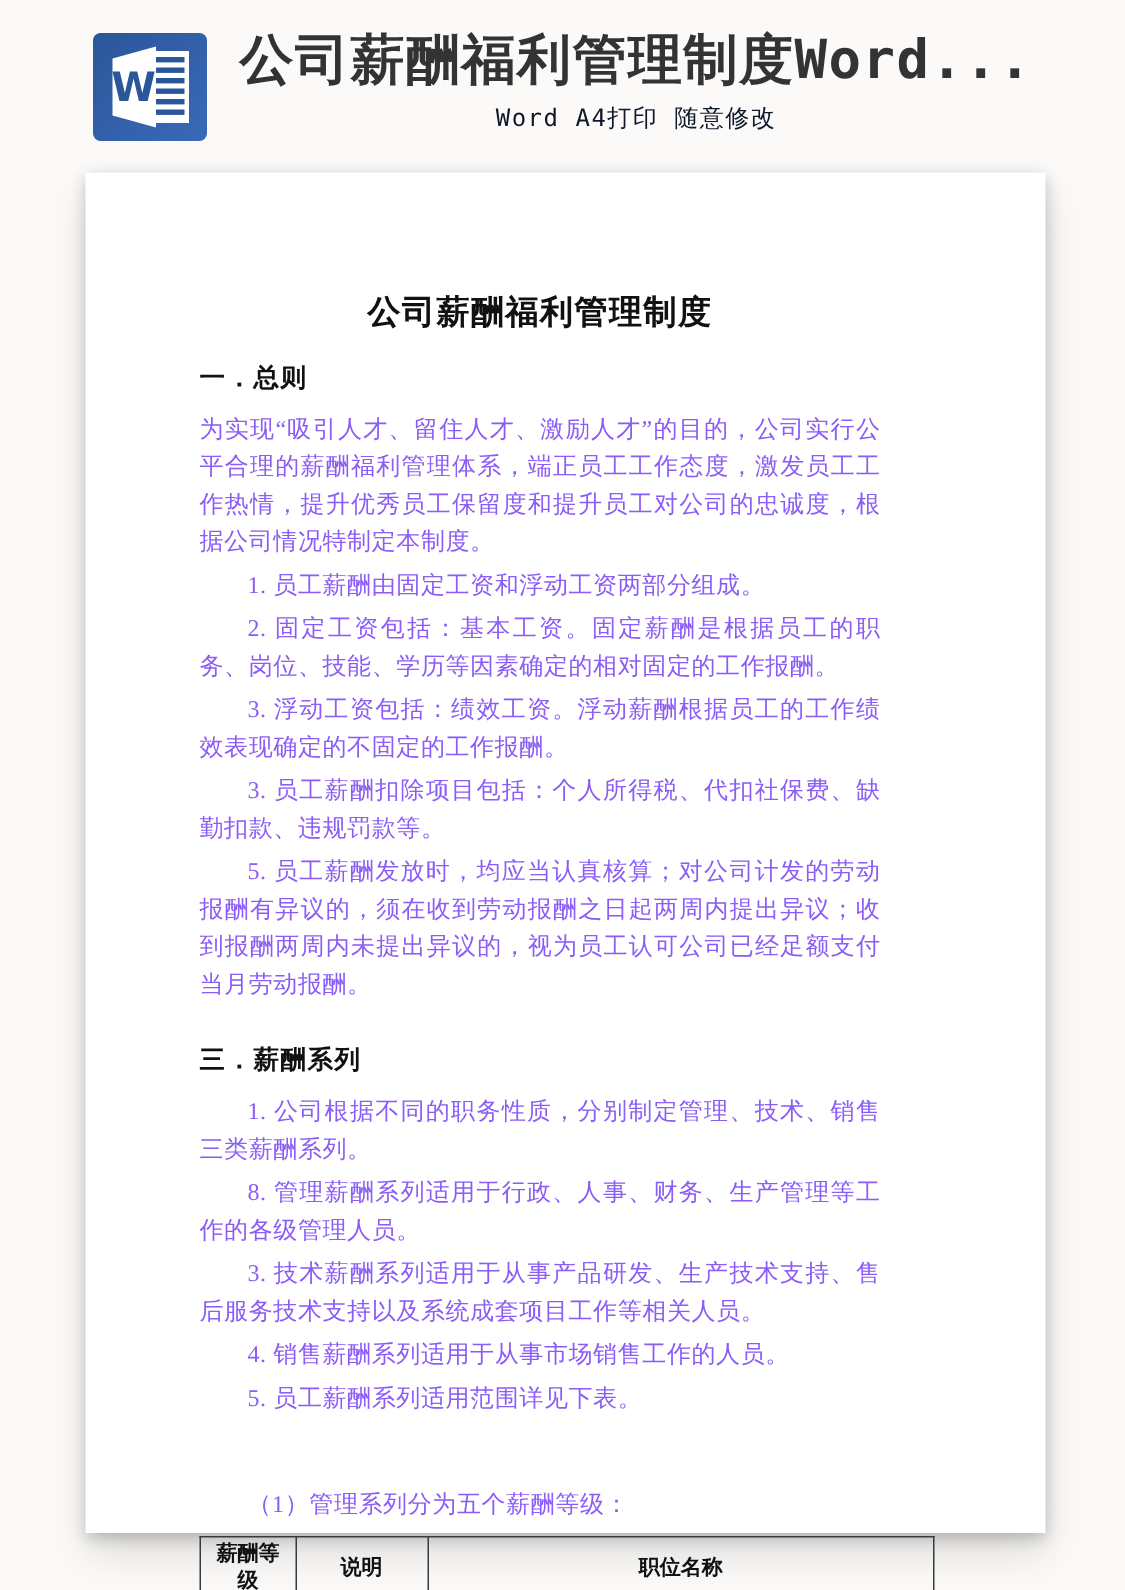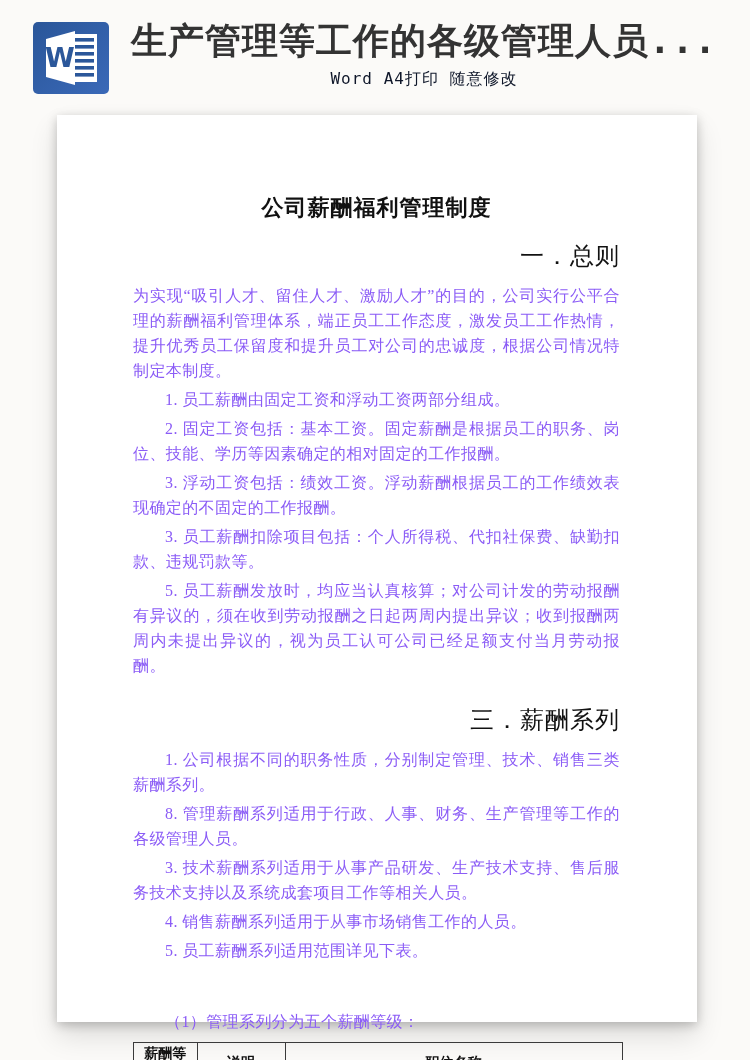--- a/index.html
+++ b/index.html
@@ -52,40 +52,39 @@
 
   
   .page {
     position: absolute;
     left: 57px;
     top: 115px;
     width: 640px;
     height: 907px;
     background: #ffffff;
     box-shadow: 0 3px 10px rgba(0,0,0,0.22), 0 14px 26px rgba(0,0,0,0.12);
-    padding: 78px 77px 0 76px;
+    padding: 78px 110px 0 76px;
     color: #1c1c1c;
   }
   .doc-title {
     text-align: center;
     font-size: 22px;
     font-weight: bold;
     letter-spacing: 1px;
     line-height: 30px;
     margin-bottom: 17px;
     color: #111;
   }
   .sec-heading {
     font-family: "Liberation Sans", "DejaVu Sans", sans-serif;
-    font-size: 24px;
-    font-weight: normal;
+    font-size: 17px;
+    font-weight: bold;
     color: #111;
     margin: 26px 0 11px 0;
     letter-spacing: 1px;
-    text-align: right;
   }
   .sec-heading.first { margin-top: 0; }
   .doc-p {
     font-size: 16px;
     line-height: 25px;
     margin-bottom: 4px;
     text-align: justify;
     letter-spacing: 0.4px;
     color: #8b5cf6;
   }
@@ -134,21 +133,21 @@
         <rect x="39" y="30" width="22" height="3.6"></rect>
         <rect x="39" y="37" width="22" height="3.6"></rect>
         <rect x="39" y="44" width="22" height="3.6"></rect>
         <rect x="39" y="51" width="22" height="3.6"></rect>
       </g>
       <polygon points="13,17 42,9 42,63 13,55" fill="#ffffff"></polygon>
       <text x="27" y="45" text-anchor="middle" font-family="DejaVu Sans, sans-serif" font-size="27" font-weight="bold" fill="#2b579a">W</text>
     </svg>
   </div>
   <div class="header-text">
-    <div class="header-title">生产管理等工作的各级管理人员...</div>
+    <div class="header-title">公司薪酬福利管理制度Word...</div>
     <div class="header-subtitle">Word A4打印 随意修改</div>
   </div>
 </div>
 
 <div class="page">
 
   <div class="doc-title">公司薪酬福利管理制度</div>
 
   <div class="sec-heading first">一．总则</div>
   <p class="doc-p">为实现“吸引人才、留住人才、激励人才”的目的，公司实行公平合理的薪酬福利管理体系，端正员工工作态度，激发员工工作热情，提升优秀员工保留度和提升员工对公司的忠诚度，根据公司情况特制定本制度。</p>

